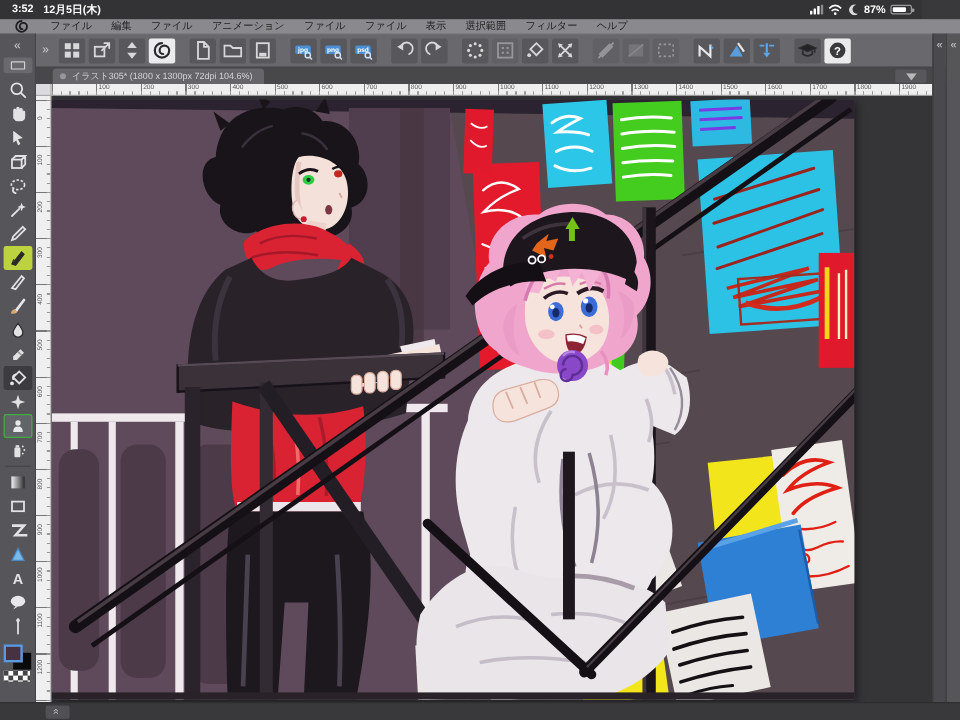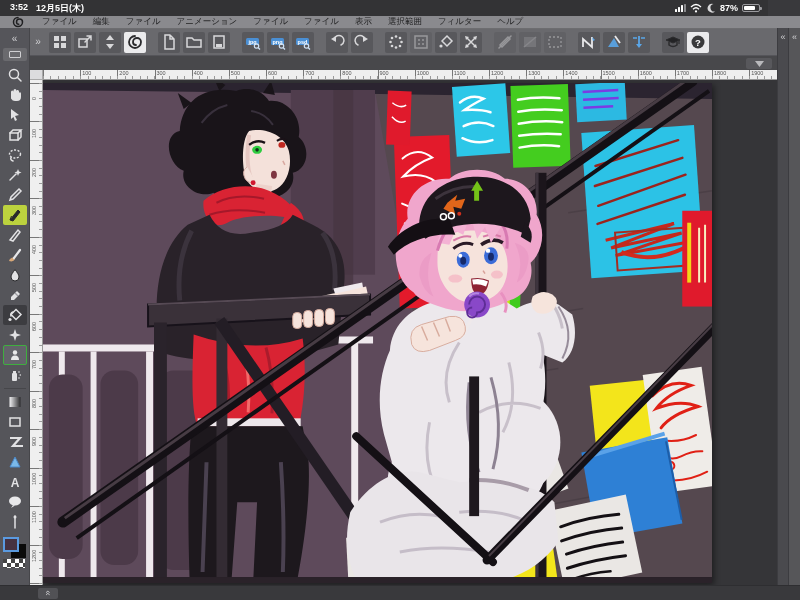--- a/index.html
+++ b/index.html
@@ -330,20 +330,24 @@
           </svg>
         </div>
       </span>
     <span class="tb-right">
       <span>«</span>
       <span>«</span>
     </span>
   </div>
 
   <div class="tabrow">
+    <div class="doc-tab">
+      <span class="dot"></span>
+      <span class="ttl">イラスト305* (1800 x 1300px 72dpi 104.6%)</span>
+    </div>
     <div class="tab-dd">
       <svg width="9" height="6" viewBox="0 0 9 6">
           <path d="M0,0 H9 L4.5,6 Z" fill="#b9b9bc"></path>
         </svg>
     </div>
   </div>
 
   <div class="sidebar">
     <div class="sb-collapse">«</div>
     <div class="sb-header">

